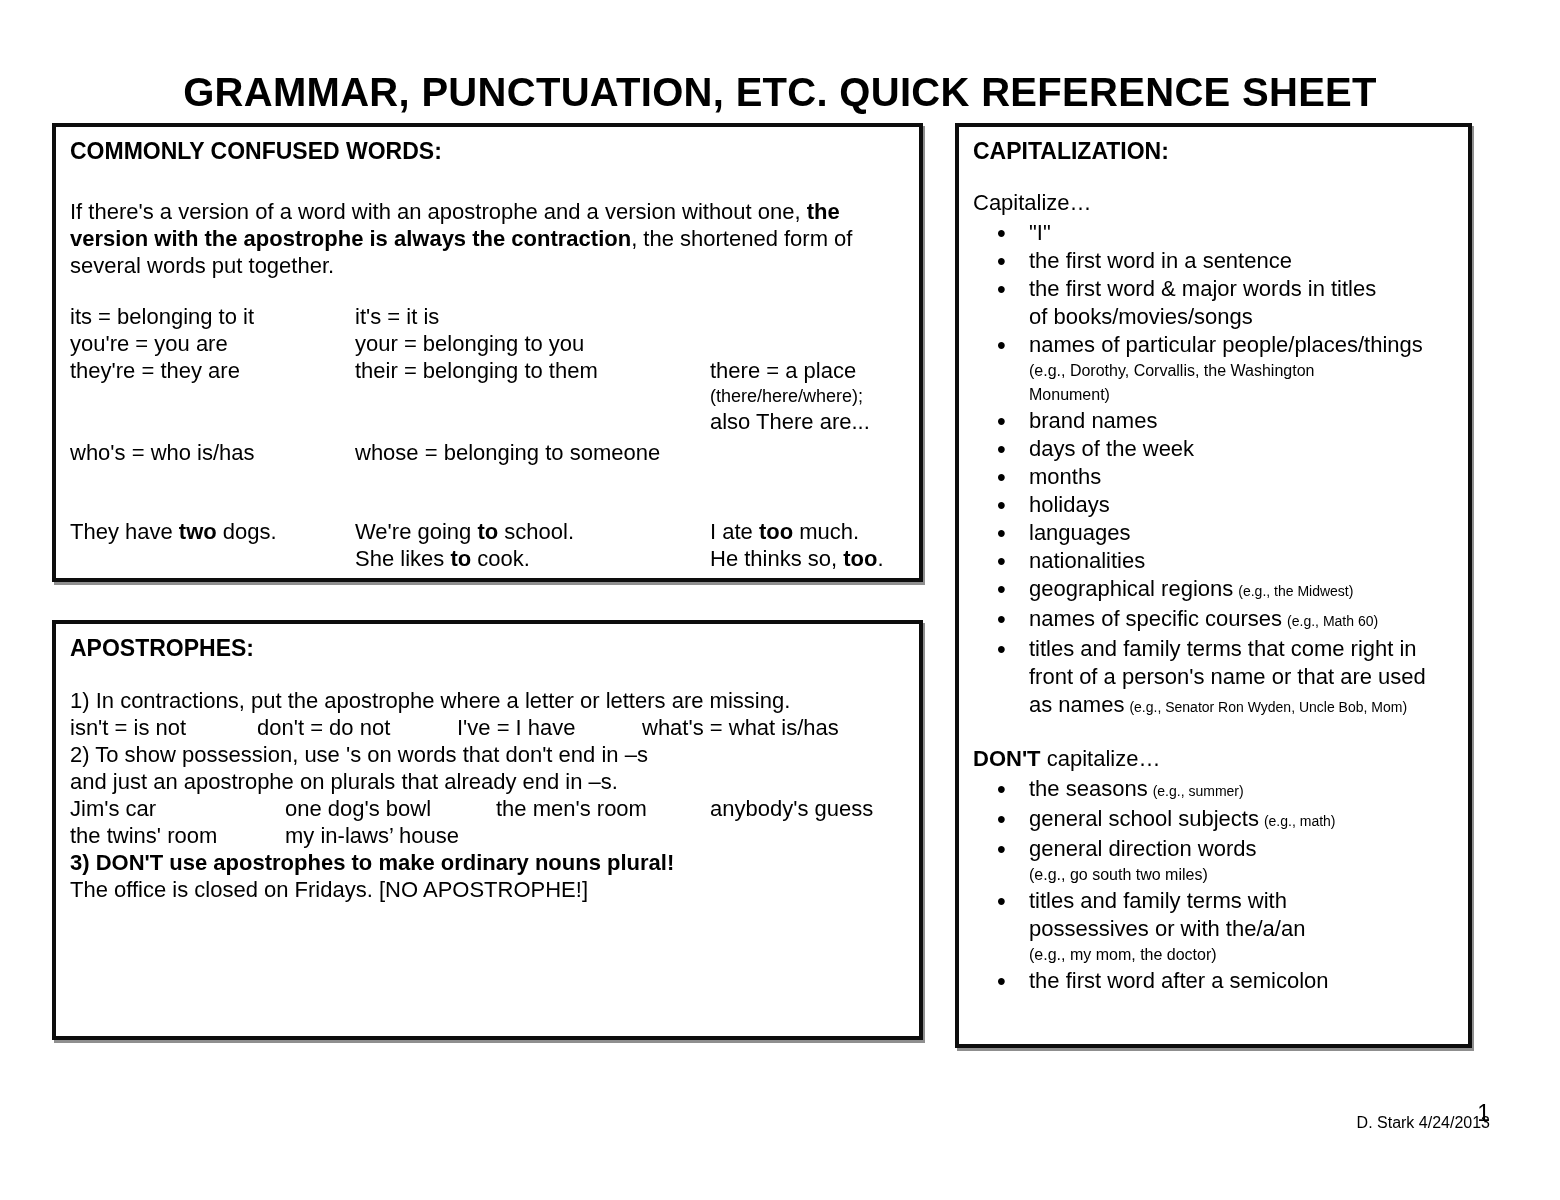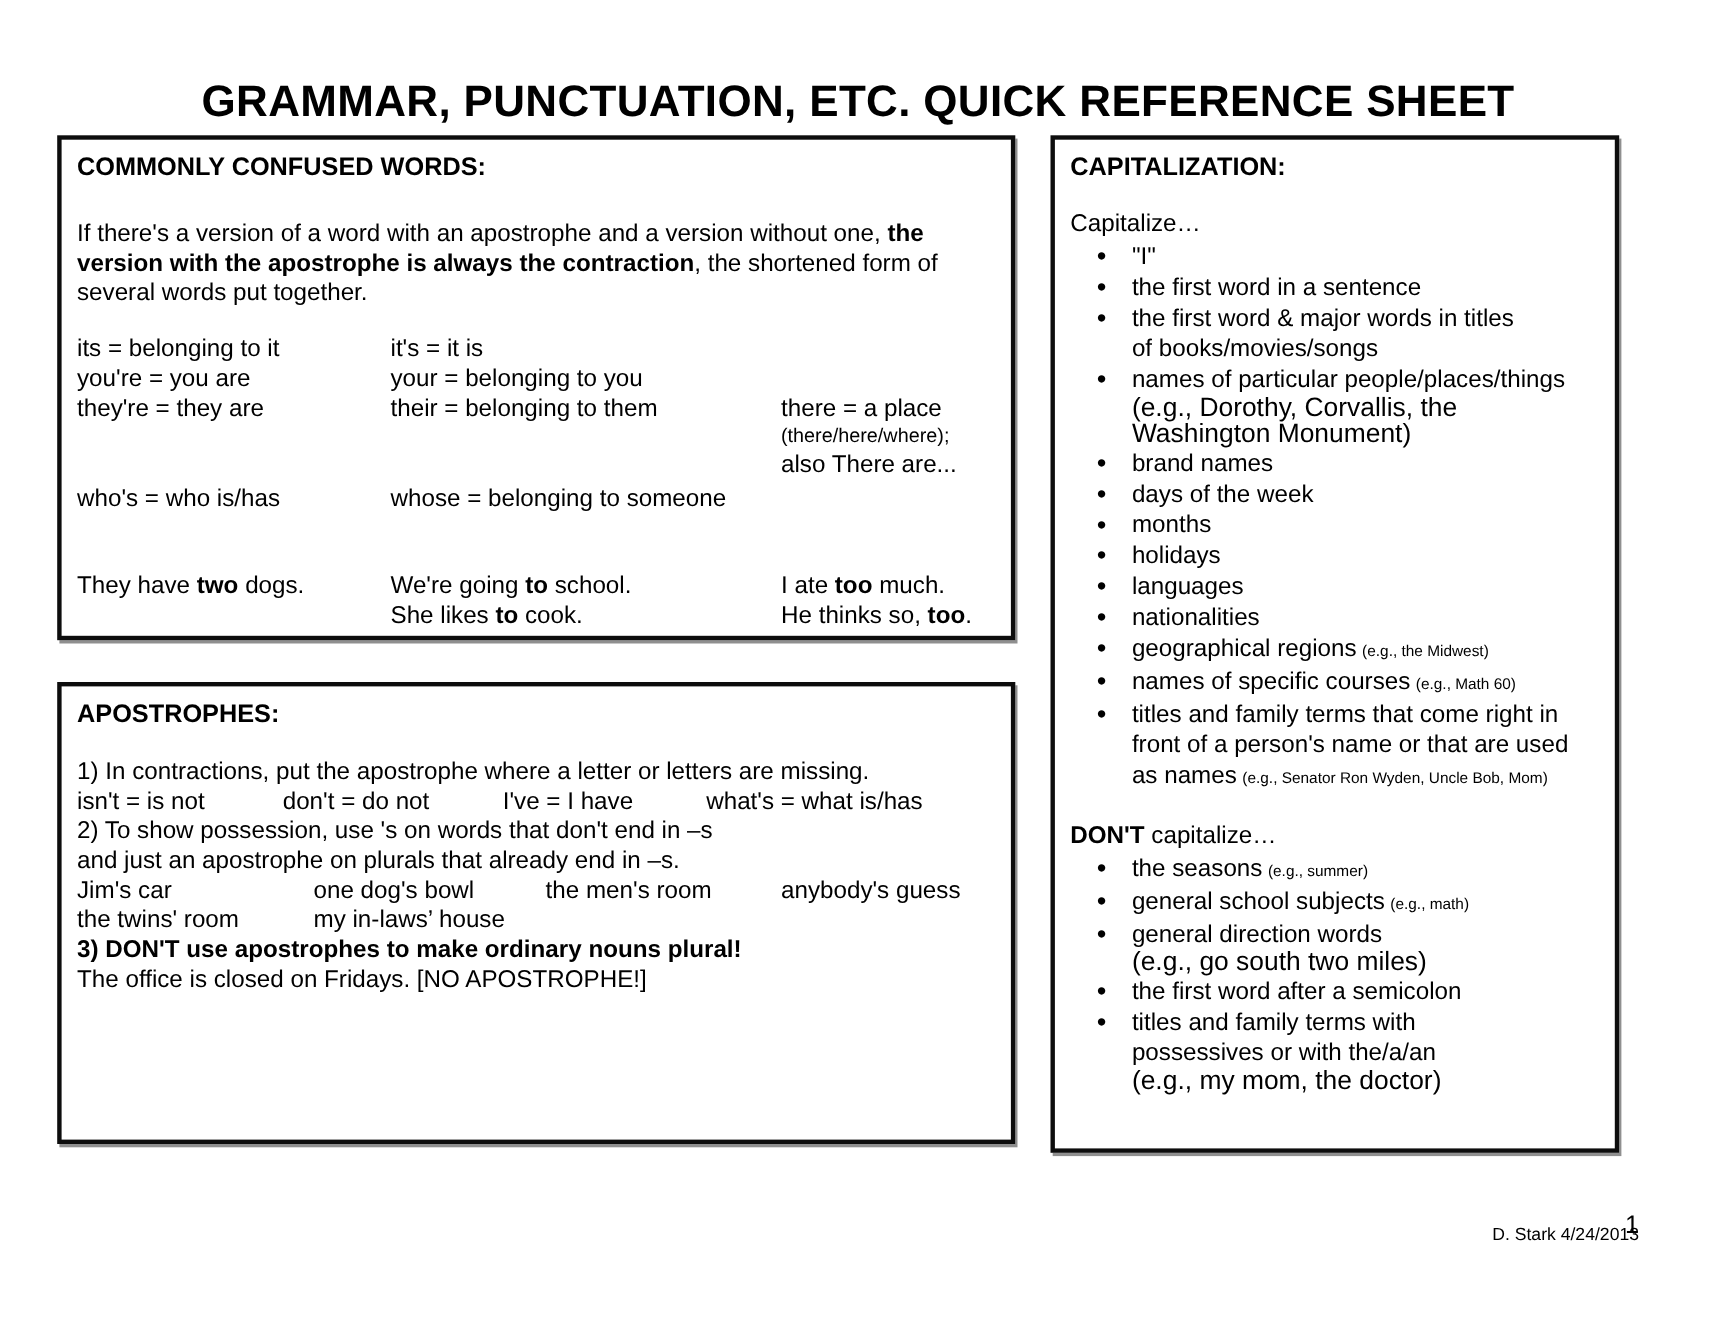--- a/index.html
+++ b/index.html
@@ -37,21 +37,21 @@
   .r2a{width:215px;} .r2b{width:211px;} .r2c{width:214px;}
   .cap-label { margin-top:24px; line-height:28px; }
   .cap-list { list-style:none; margin:2px 0 0 22px; padding:0; }
   .cap-list li { position:relative; padding-left:34px; line-height:28px; }
   .cap-list li::before {
     content:"\2022"; position:absolute; left:2px; top:0;
     font-size:25px; line-height:28px;
   }
   .note-inline { font-size:14px; margin-left:5px; }
   .note-inline:empty { margin-left:0; }
-  .note-block { display:block; font-size:24px; line-height:24px; }
+  .note-block { display:block; font-size:16px; line-height:24px; }
   .note-block:empty { display:none; }
   .text2-block { display:block; }
   .text2-block:empty { display:none; }
   .footer-credit {
     position:absolute; top:1072px; right:70px; font-size:16px; text-align:right;margin-top:42px;
   }
   .footer-page {
     position:absolute; top:1100px; right:70px; font-size:23px; text-align:right;
   }
 </style>
@@ -153,21 +153,21 @@
       <li><span>geographical regions</span><span class="note-inline">(e.g., the Midwest)</span></li>
       <li><span>names of specific courses</span><span class="note-inline">(e.g., Math 60)</span></li>
       <li><span>titles and family terms that come right in front of a person's name or that are used as names</span><span class="note-inline">(e.g., Senator Ron Wyden, Uncle Bob, Mom)</span></li>
     </ul>
 
     <p class="cap-label"><span class="b">DON'T</span><span> capitalize…</span></p>
     <ul class="cap-list">
       <li><span>the seasons</span><span class="note-inline">(e.g., summer)</span></li>
       <li><span>general school subjects</span><span class="note-inline">(e.g., math)</span></li>
       <li><span>general direction words</span><span class="note-block">(e.g., go south two miles)</span></li>
+      <li><span>titles and family terms with</span><span class="text2-block">possessives or with the/a/an</span><span class="note-block">(e.g., my mom, the doctor)</span></li>
       <li><span>the first word after a semicolon</span></li>
-      <li><span>titles and family terms with</span><span class="text2-block">possessives or with the/a/an</span><span class="note-block">(e.g., my mom, the doctor)</span></li>
     </ul>
   </section>
 
   <div class="footer-credit">D. Stark  4/24/2013</div>
   <div class="footer-page">1</div>
 
 </div>
 
 </body></html>

